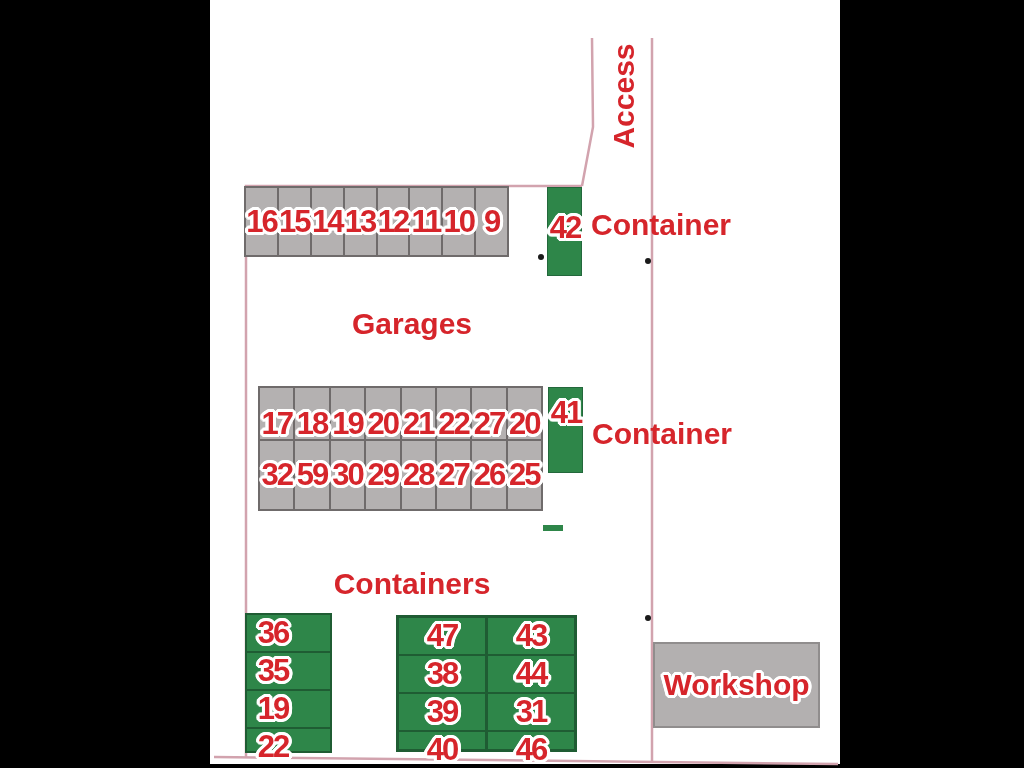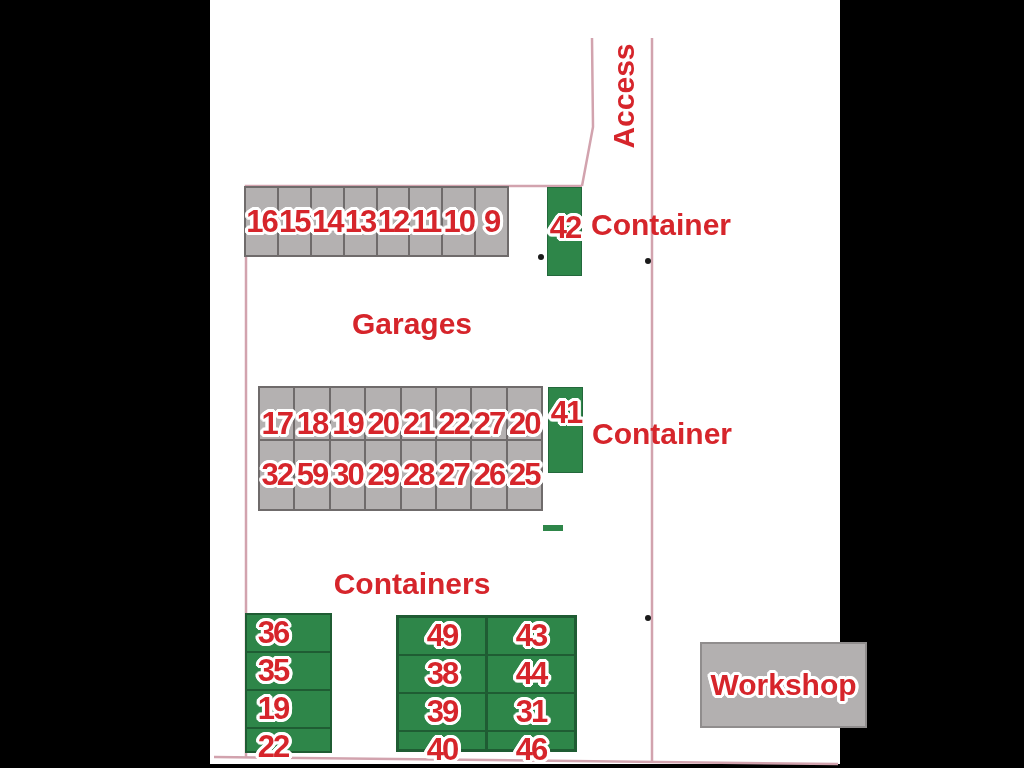--- a/index.html
+++ b/index.html
@@ -41,21 +41,21 @@
   .ccell:last-child{border-bottom:none;}
   .ccell.shift-left{padding-right:31px;align-items:center;}
 
   .cgrid{position:absolute;display:flex;background:var(--green,#2e8649);
          border:3px solid var(--green_dark,#1f5c33);box-sizing:border-box;}
   .cgrid .col{flex:1;display:flex;flex-direction:column;}
   .cgrid .col.first{border-right:3px solid var(--green_dark,#1f5c33);}
 
   .workshop{position:absolute;left:653px;top:642px;width:167px;height:86px;
             background:var(--workshop_gray,#b3b0b0);border:2px solid #908d8d;box-sizing:border-box;
-            display:flex;align-items:center;justify-content:center;margin-left:47px;}
+            display:flex;align-items:center;justify-content:center;}
   .workshop .label{position:static;transform:none;}
 
   .access{left:624px;top:96px;transform:translate(-50%,-50%) rotate(-90deg);}
 
   .dot{position:absolute;width:6px;height:6px;background:#1a1a1a;border-radius:50%;}
   .sliver{position:absolute;left:543px;top:525px;width:20px;height:6px;background:var(--green,#2e8649);}
 </style>
 </head>
 <body>
 
@@ -175,21 +175,21 @@
           <span class="num">19</span>
         </div>
       <div class="ccell shift-left">
           <span class="num">22</span>
         </div>
     </div>
 
     <div class="cgrid" style="left:396px;top:615px;width:181px;height:137px;">
       <div class="col first">
         <div class="ccell">
-            <span class="num">49</span>
+            <span class="num">47</span>
           </div>
         <div class="ccell">
             <span class="num">38</span>
           </div>
         <div class="ccell">
             <span class="num">39</span>
           </div>
         <div class="ccell">
             <span class="num">40</span>
           </div>

